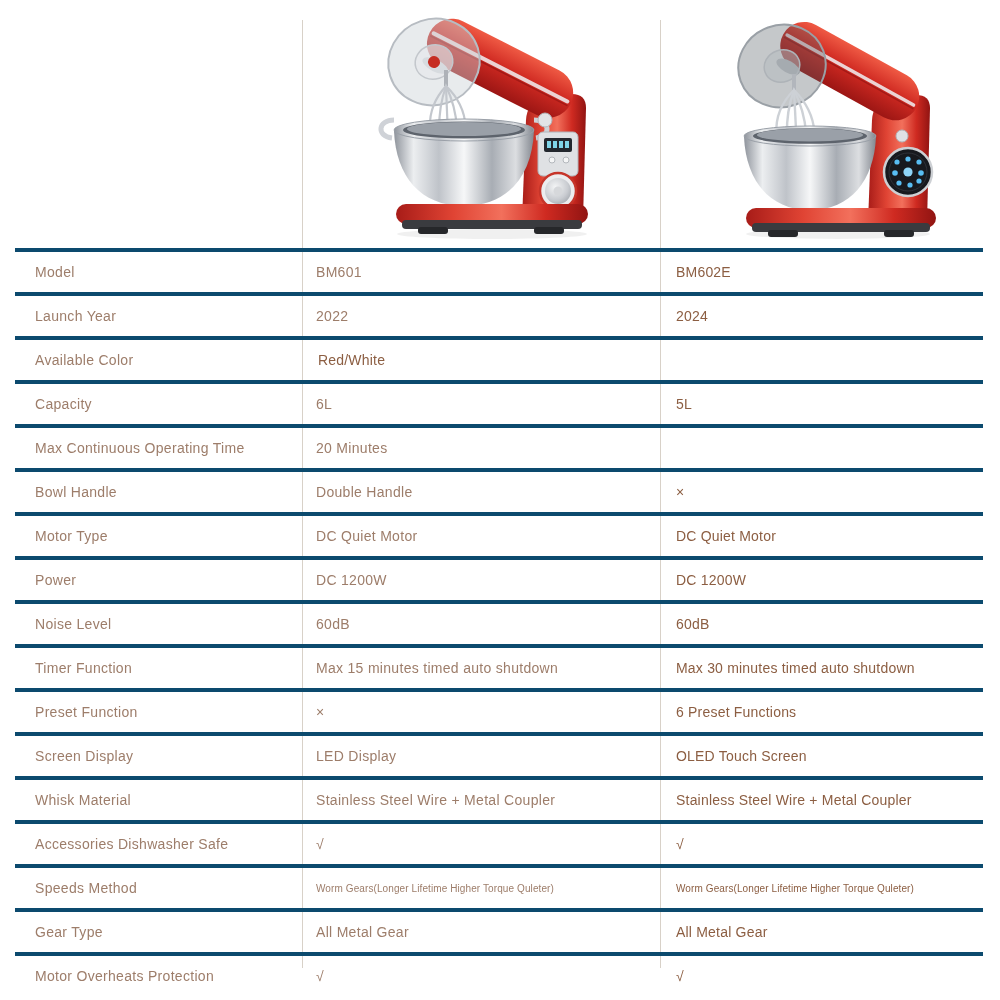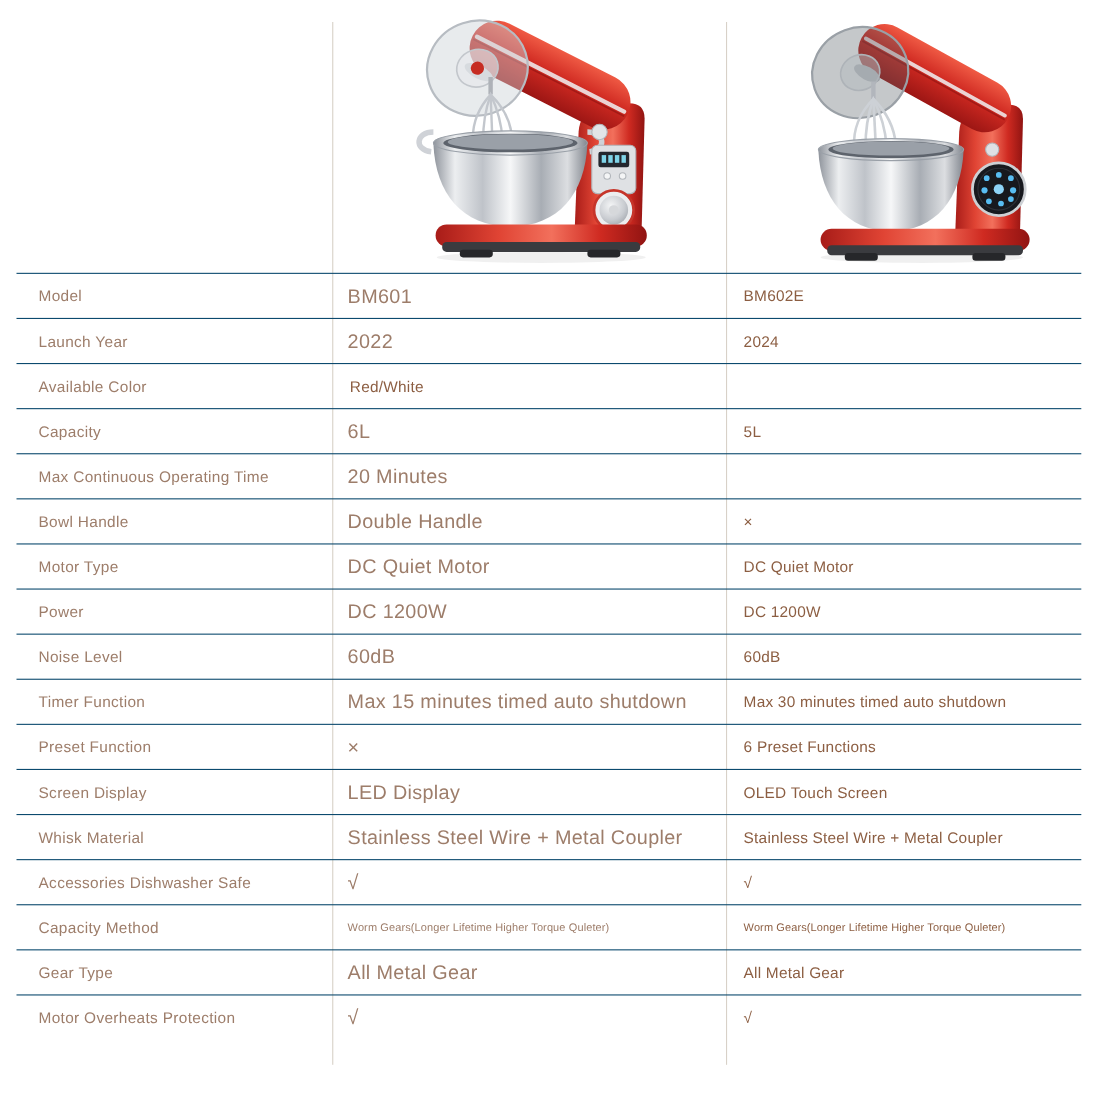--- a/index.html
+++ b/index.html
@@ -7,24 +7,24 @@
     position:relative;width:1000px;height:1000px;background:#ffffff;
     font-family:"Liberation Sans", sans-serif;overflow:hidden;
   }
   .vline{position:absolute;top:20px;width:1px;height:948px;background:#d8d1c8;}
   .vline.v1{left:302px;}
   .vline.v2{left:660px;}
   .product-img{position:absolute;}
   .product-img.left{left:352px;top:10px;}
   .product-img.right{left:706px;top:18px;}
   .spec-table{position:absolute;left:15px;top:248px;width:968px;}
-  .row{display:flex;height:40px;border-top:1px solid #0c4a6e;align-items:center;}
+  .row{display:flex;height:40px;border-top:4px solid #0c4a6e;align-items:center;}
   .cell{box-sizing:border-box;white-space:nowrap;overflow:hidden;}
   .cell.label{width:287px;padding-left:20px;color:#9d7d6a;font-size:14px;letter-spacing:.3px;}
-  .cell.col2{width:358px;padding-left:14px;color:#9d7d6a;font-size:18px;letter-spacing:.3px;}
+  .cell.col2{width:358px;padding-left:14px;color:#9d7d6a;font-size:14px;letter-spacing:.3px;}
   .cell.col3{width:323px;padding-left:16px;color:#8c5e42;font-size:14px;font-weight:400;letter-spacing:.2px;}
   .row.small .cell.col2,.row.small .cell.col3{font-size:10px;letter-spacing:.1px;}
 </style>
 </head>
 <body>
 
 <div class="page">
 
   <div class="vline v1"></div>
   <div class="vline v2"></div>
@@ -263,21 +263,21 @@
           <div class="cell label">Whisk Material</div>
           <div class="cell col2">Stainless Steel Wire + Metal Coupler</div>
           <div class="cell col3">Stainless Steel Wire + Metal Coupler</div>
         </div>
         <div class="row">
           <div class="cell label">Accessories Dishwasher Safe</div>
           <div class="cell col2">√</div>
           <div class="cell col3">√</div>
         </div>
         <div class="row small">
-          <div class="cell label">Capacity Method</div>
+          <div class="cell label">Speeds Method</div>
           <div class="cell col2">Worm Gears(Longer Lifetime Higher Torque Quleter)</div>
           <div class="cell col3">Worm Gears(Longer Lifetime Higher Torque Quleter)</div>
         </div>
         <div class="row">
           <div class="cell label">Gear Type</div>
           <div class="cell col2">All Metal Gear</div>
           <div class="cell col3">All Metal Gear</div>
         </div>
         <div class="row">
           <div class="cell label">Motor Overheats Protection</div>

